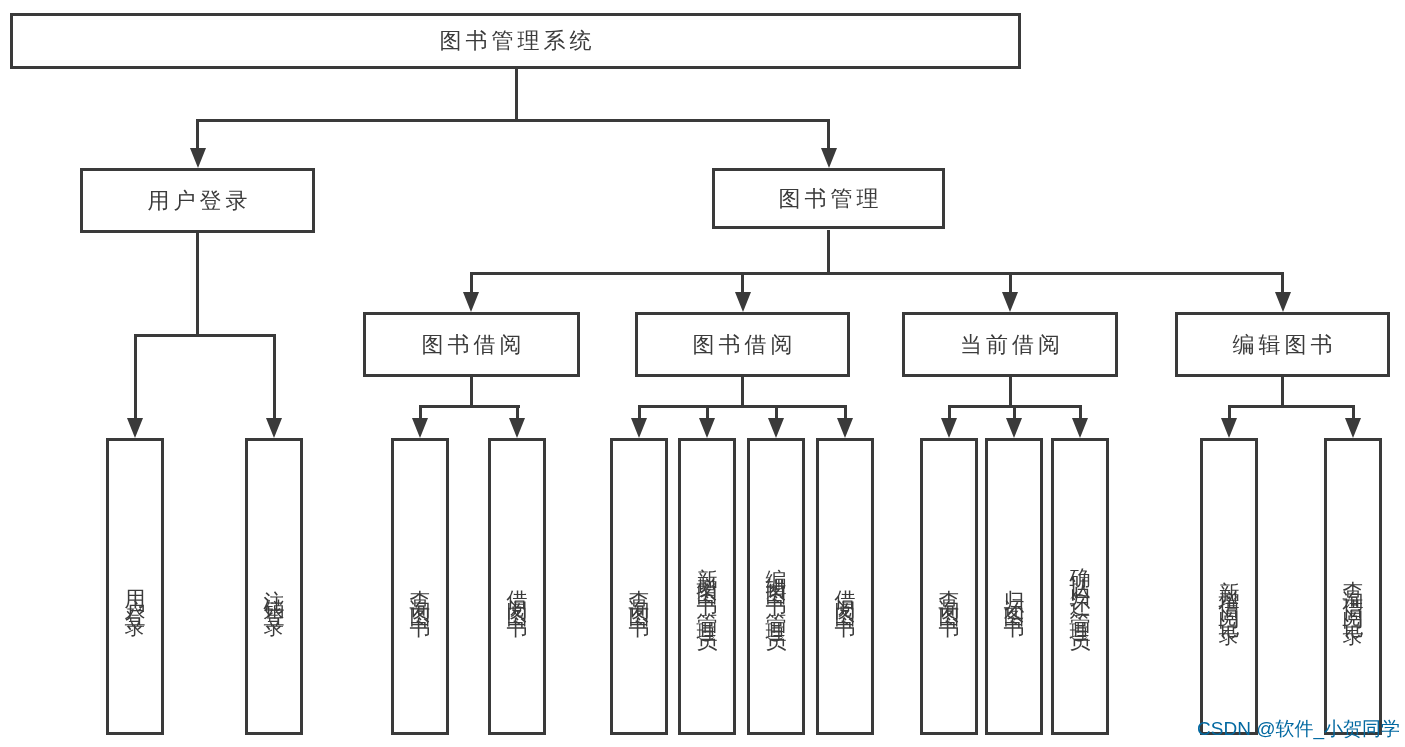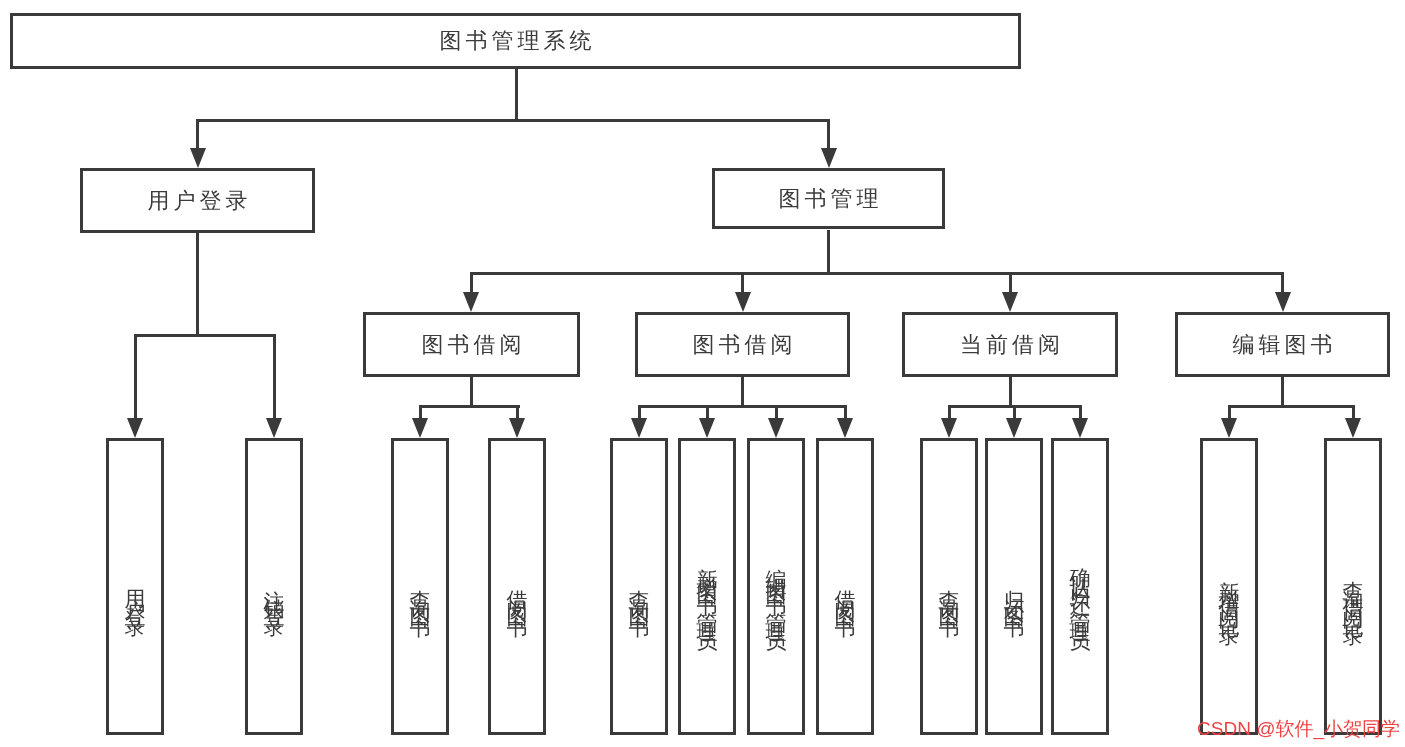--- a/index.html
+++ b/index.html
@@ -184,15 +184,15 @@
     <span class="vlabel">确认归还（管理员）</span>
   </div>
 
   <div class="box" style="left:1200px;top:438px;width:58px;height:297px;">
     <span class="vlabel">新增借阅记录</span>
   </div>
   <div class="box" style="left:1324px;top:438px;width:58px;height:297px;">
     <span class="vlabel">查询借阅记录</span>
   </div>
 
-  <div class="watermark" style="color: #ef4444;">CSDN @软件_小贺同学</div>
+  <div class="watermark" style="color: #0369a1;">CSDN @软件_小贺同学</div>
 
 </div>
 
 </body></html>

